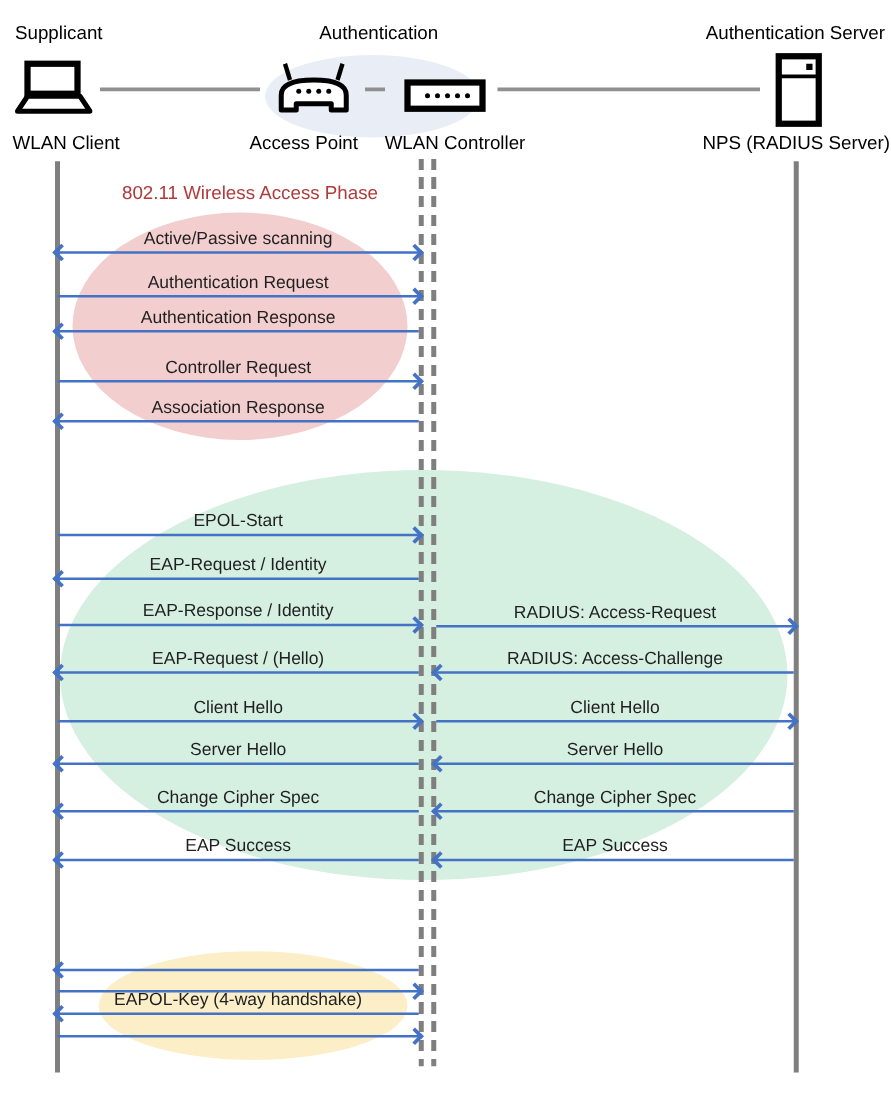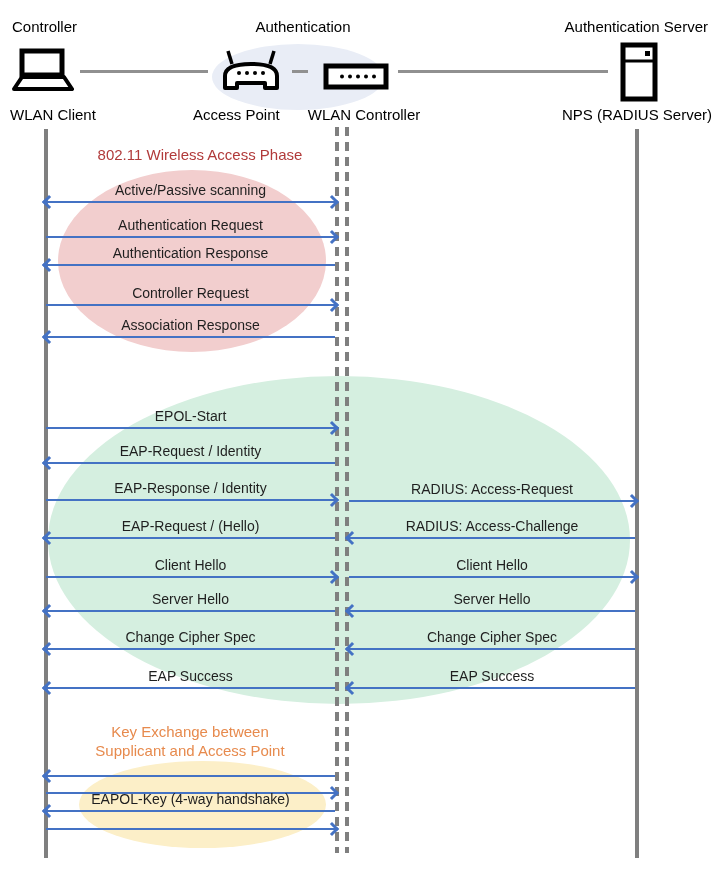--- a/index.html
+++ b/index.html
@@ -14,21 +14,21 @@
   .el-auth   { left: 212px; top: 44px;  width: 172px; height: 66px;  background: var(--sky,   #e9edf6); }
   .el-80211  { left: 58px;  top: 170px; width: 268px; height: 182px; background: var(--pink,  #f2cece); }
   .el-8021x  { left: 48px;  top: 376px; width: 582px; height: 328px; background: var(--mint,  #d5efe0); }
   .el-keyx   { left: 79px;  top: 761px; width: 247px; height: 87px;  background: var(--cream, #fcefc8); }
   
   .role-label, .device-label { position: absolute; font-size: 15px; color: #000; white-space: nowrap; z-index: 2; }
   .lab-supplicant  { left: 12px;  top: 18px; }
   .lab-authenticator { left: 233px; top: 18px; width: 140px; text-align: center; }
   .lab-authserver  { left: 558px; top: 18px; width: 150px; text-align: right; }
   .lab-wlanclient  { left: 10px;  top: 106px; }
-  .lab-ap          { left: 193px; top: 106px; width: 100px; text-align: left; }
+  .lab-ap          { left: 193px; top: 106px; width: 100px; text-align: center; }
   .lab-wlc         { left: 297px; top: 106px; width: 134px; text-align: center; }
   .lab-nps         { left: 552px; top: 106px; width: 170px; text-align: center; }
   .icon { position: absolute; z-index: 2; line-height: 0; }
   .ic-laptop     { left: 12px;  top: 48px; }
   .ic-ap         { left: 221px; top: 49px; }
   .ic-controller { left: 323px; top: 63px; }
   .ic-server     { left: 620px; top: 42px; }
   .connector { position: absolute; height: 3px; background: var(--conn, #909090); top: 70px; z-index: 1; }
   .conn-1 { left: 80px;  width: 128px; }
   .conn-2 { left: 292px; width: 16px; }
@@ -62,21 +62,21 @@
 </head>
 <body>
 
 <div id="canvas" style="--arrow: #4472c4; --lifeline: #7f7f7f; --conn: #909090; --msgtext: #1f1f1f; --p80211: #b13a3a; --p8021x: #3fae66; --keyx: #e78a4d; --pink: #f2cece; --mint: #d5efe0; --cream: #fcefc8; --sky: #e9edf6;">
 
   <div class="ellipse el-auth"></div>
   <div class="ellipse el-80211"></div>
   <div class="ellipse el-8021x"></div>
   <div class="ellipse el-keyx"></div>
 
-  <div class="role-label lab-supplicant">Controller</div>
+  <div class="role-label lab-supplicant">Supplicant</div>
   <div class="role-label lab-authenticator">Authentication</div>
   <div class="role-label lab-authserver">Authentication Server</div>
 
   <span class="icon ic-laptop">
     <svg width="62" height="46" viewBox="0 0 62 46">
       <rect x="10" y="3" width="40" height="24" fill="#fff" stroke="#000" stroke-width="5"></rect>
       <path d="M2 41 L10 29 H52 L60 41 Z" fill="#fff" stroke="#000" stroke-width="4" stroke-linejoin="round"></path>
     </svg>
   </span>
   <span class="icon ic-ap">
@@ -116,24 +116,20 @@
   <div class="device-label lab-ap">Access Point</div>
   <div class="device-label lab-wlc">WLAN Controller</div>
   <div class="device-label lab-nps">NPS (RADIUS Server)</div>
 
   <div class="lifeline ll-left"></div>
   <div class="ll-dash ll-dash-a"></div>
   <div class="ll-dash ll-dash-b"></div>
   <div class="lifeline ll-right"></div>
 
   <div class="phase-title pt-80211">802.11 Wireless Access Phase</div>
-  <div class="phase-title pt-keyx">
-    <div>Key Exchange between</div>
-    <div>Supplicant and Access Point</div>
-  </div>
 
   <div id="messages-layer">
       <div class="msg" style="left: 46px; width: 289px; top: 202px;">
         <div class="msg-label">Active/Passive scanning</div>
         <div class="msg-line"></div>
         <span class="ah r"></span>
         <span class="ah l"></span>
       </div>
       <div class="msg" style="left: 46px; width: 289px; top: 237px;">
         <div class="msg-label">Authentication Request</div>

